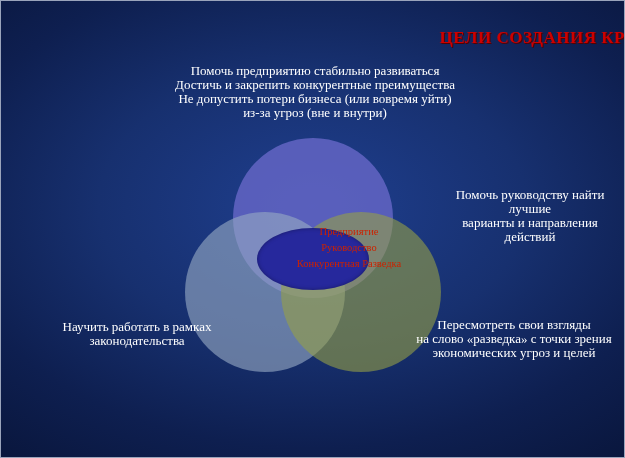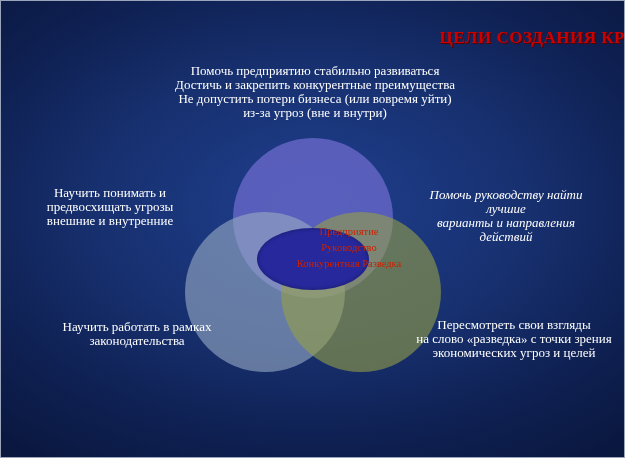--- a/index.html
+++ b/index.html
@@ -99,21 +99,21 @@
     line-height: 16px;
     text-align: center;
     white-space: pre-line;
     padding-left: 18px;
     box-sizing: border-box;
   }
 
   
   #cap-top      { left: 150px; top: 64px;  width: 330px; }
   #cap-left-up  { left: 30px;  top: 186px; width: 160px; }
-  #cap-right-up { left: 416px; top: 188px; width: 180px; font-style: italic; }
+  #cap-right-up { left: 440px; top: 188px; width: 180px; }
   #cap-left-dn  { left: 52px;  top: 320px; width: 170px; }
   #cap-right-dn { left: 408px; top: 318px; width: 212px; }
   #cap-bottom   { left: 190px; top: 370px; width: 250px; }
 </style>
 </head>
 <body>
 
 <div id="slide">
 
   <div class="title">ЦЕЛИ СОЗДАНИЯ  КР</div>
@@ -125,23 +125,20 @@
 
   <div class="venn c-top"></div>
   <div class="venn c-left"></div>
   <div class="venn c-right"></div>
 
   <div class="core"></div>
   <div class="core-text">Предприятие
 Руководство
 Конкурентная Разведка</div>
 
-  <div class="cap center" id="cap-left-up">Научить понимать и
-предвосхищать угрозы
-внешние и внутренние</div>
   <div class="cap center" id="cap-right-up">Помочь руководству найти лучшие
 варианты и направления  действий</div>
   <div class="cap center" id="cap-left-dn">Научить работать в рамках
 законодательства</div>
   <div class="cap center" id="cap-right-dn">Пересмотреть свои взгляды
 на  слово «разведка» с точки зрения
 экономических угроз и целей</div>
 
   <div id="frame"></div>
 </div>

